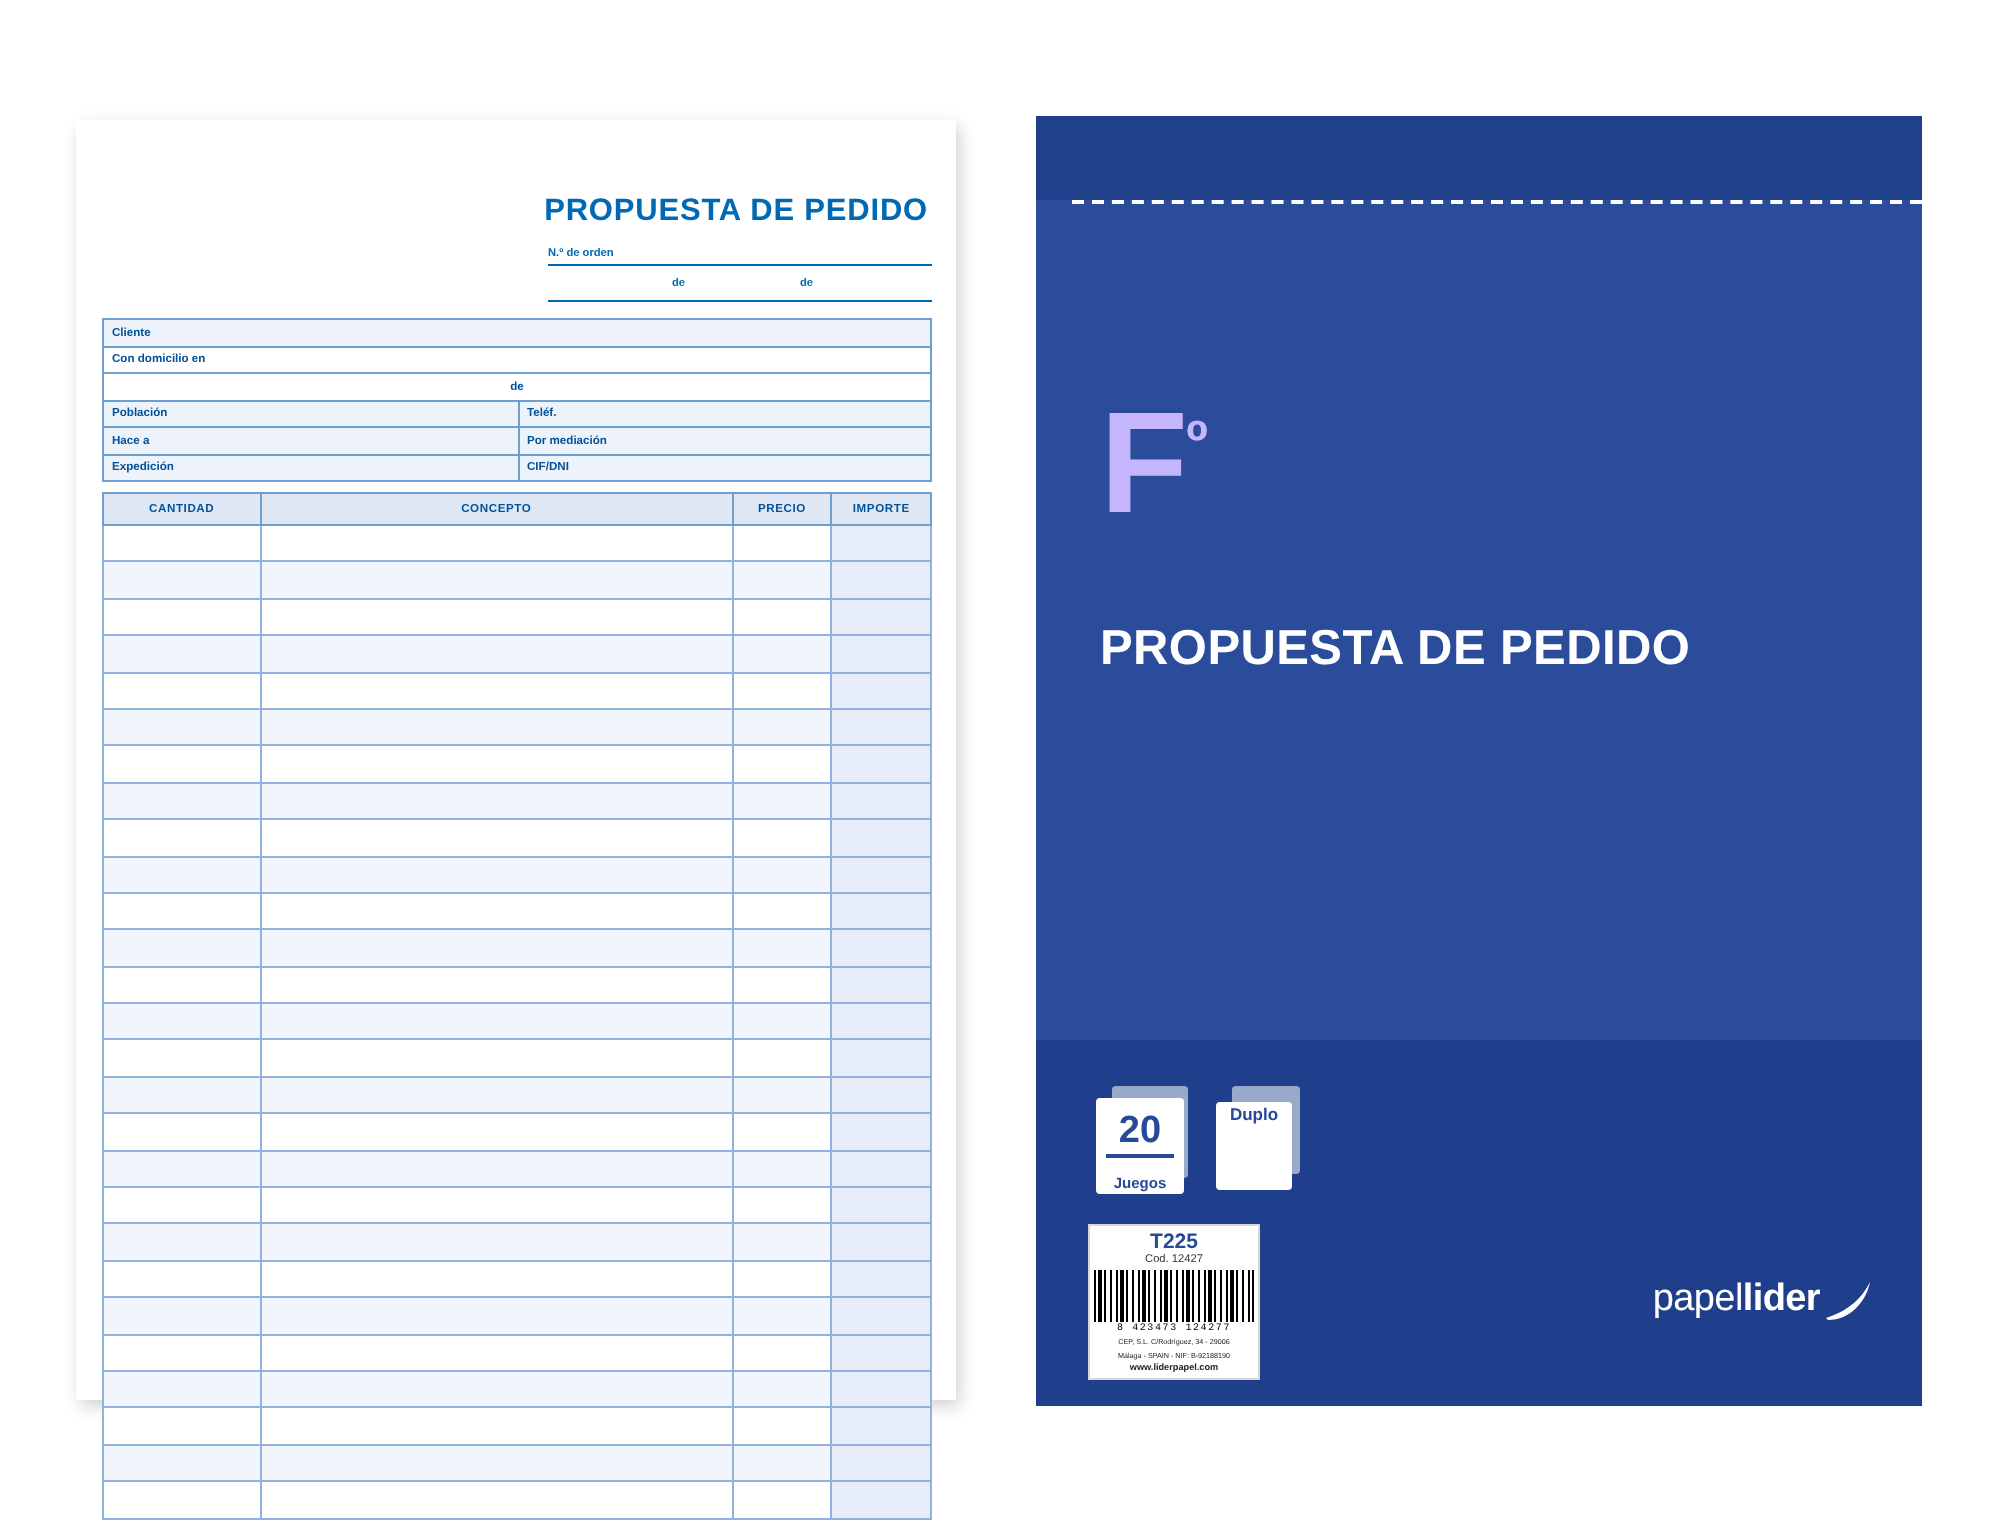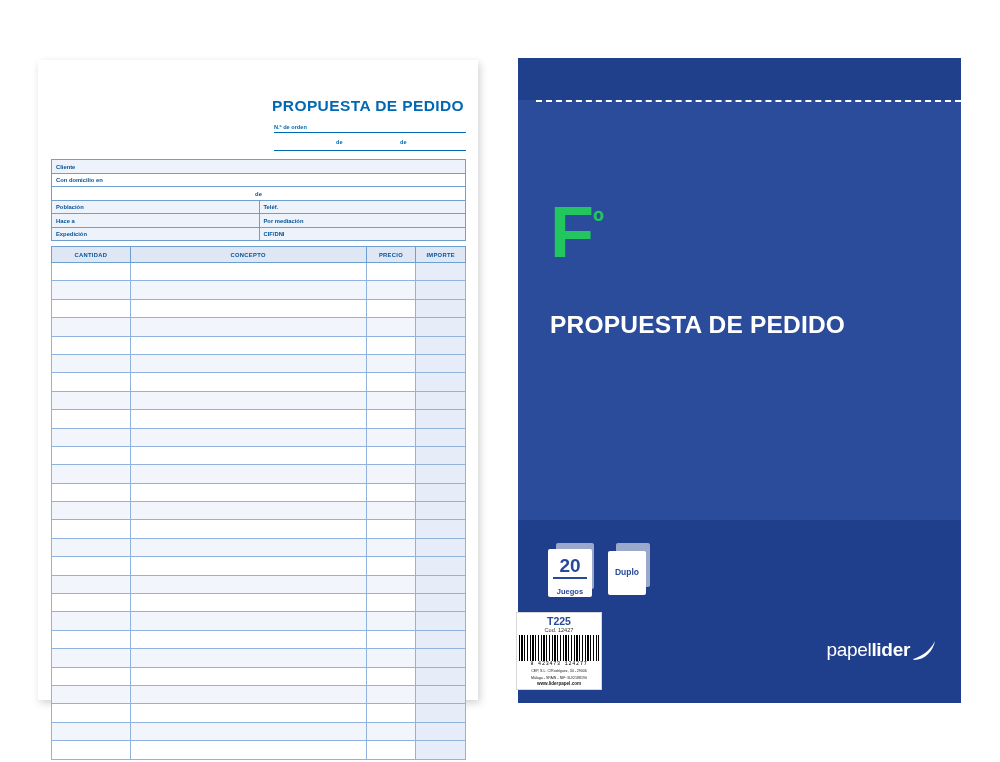--- a/index.html
+++ b/index.html
@@ -175,21 +175,21 @@
     position: absolute;
     left: 0; right: 0; bottom: 0;
     height: 183px;
     background: #1f3f8c;
   }
 
   .fo-mark {
     position: absolute;
     left: 32px;
     top: 138px;
-    color: #22c55e;
+    color: #c4b5fd;
     font-size: 72px;
     font-weight: bold;
     line-height: 1;
     letter-spacing: -1px;
   }
   .fo-mark sup {
     font-size: 30px;
     vertical-align: super;
     line-height: 1;
   }
@@ -254,28 +254,28 @@
   .badge2-front {
     left: 60px; top: 8px; width: 38px; height: 44px;
     background: #ffffff;
   }
   .badge2-front .b-dup {
     display: block;
     text-align: center;
     color: #274999;
     font-size: 8.5px;
     font-weight: bold;
-    margin-top: 17px;
+    margin-top: 2px;
     line-height: 1;
   }
 
   
   .codeblock {
     position: absolute;
-    left: 516px;
+    left: 544px;
     top: 612px;
     width: 86px;
     background: #ffffff;
     border: 1px solid #d8d8d8;
     box-sizing: border-box;
     padding: 2px 2px 2px 2px;
     text-align: center;
   }
   .codeblock .ref {
     color: #274999;

